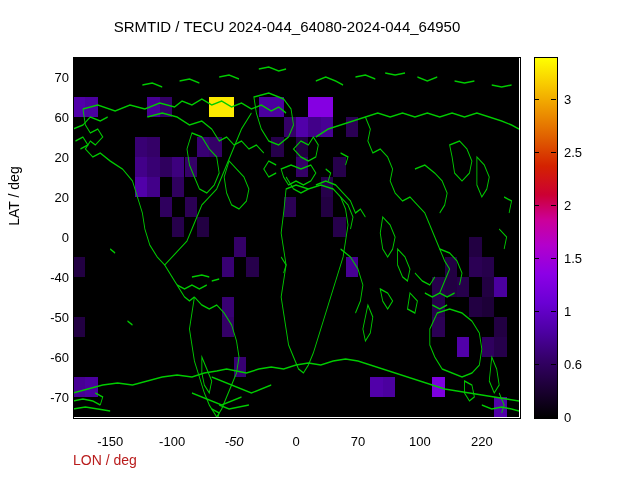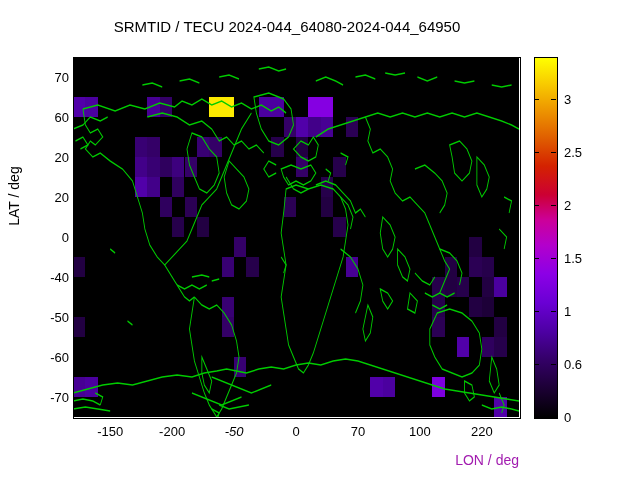--- a/index.html
+++ b/index.html
@@ -16,27 +16,27 @@
   #plot-border{position:absolute;left:73px;top:57px;width:446px;height:360px;
         border:1px solid #000;box-sizing:content-box;pointer-events:none;}
 
   .cell{position:absolute;}
   #coast{position:absolute;left:0;top:0;width:446px;height:360px;}
 
   
   .ytick{position:absolute;right:0;width:34px;text-align:right;font-size:13px;
          transform:translateY(-50%);color:#000;}
   #yticks{position:absolute;left:31px;top:57px;width:38px;height:360px;}
-  .xtick{position:absolute;top:0;font-size:13px;transform:translateX(-50%);color:#000;text-align:center;}
+  .xtick{position:absolute;top:10px;font-size:13px;transform:translateX(-50%);color:#000;text-align:center;}
   #xticks{position:absolute;left:73px;top:424px;width:446px;height:20px;}
 
   #ylabel{position:absolute;left:-36px;top:188px;width:100px;text-align:center;
           font-size:14px;transform:rotate(-90deg);color:#000;}
-  #xlabel{position:absolute;left:73px;top:452px;width:446px;text-align:right;
-          font-size:14px;color:#a21caf;}
+  #xlabel{position:absolute;left:73px;top:452px;width:446px;text-align:left;
+          font-size:14px;color:#b91c1c;}
 
   
   #cbar{position:absolute;left:534px;top:57px;width:22px;height:360px;
         border:1px solid #000;
         background:linear-gradient(to top,
           #000000 0%, #1b0033 8%, #330066 16%, #4d00a3 24%,
           #6a00d4 32%, #8c00e6 40%, #b300cc 48%, #cc0099 55%,
           #cc0033 62%, #d42200 70%, #e06000 78%, #ee9900 86%,
           #f8cc00 93%, #ffff00 100%);}
   #cbticks{position:absolute;left:534px;top:57px;width:90px;height:360px;}
@@ -241,21 +241,21 @@
       <div class="ytick" style="top: 100px;">20</div>
       <div class="ytick" style="top: 140px;">20</div>
       <div class="ytick" style="top: 180px;">0</div>
       <div class="ytick" style="top: 220px;">-40</div>
       <div class="ytick" style="top: 260px;">-50</div>
       <div class="ytick" style="top: 300px;">-60</div>
       <div class="ytick" style="top: 340px;">-70</div>
     </div>
   <div id="xticks">
       <div class="xtick" style="left: 37.1667px;">-150</div>
-      <div class="xtick" style="left: 99.1111px;">-200</div>
+      <div class="xtick" style="left: 99.1111px;">-100</div>
       <div class="xtick" style="left: 161.056px; font-style: italic;">-50</div>
       <div class="xtick" style="left: 223px;">0</div>
       <div class="xtick" style="left: 284.944px;">70</div>
       <div class="xtick" style="left: 346.889px;">100</div>
       <div class="xtick" style="left: 408.833px;">220</div>
     </div>
 
   <div id="ylabel">LAT / deg</div>
   <div id="xlabel">LON / deg</div>
 

